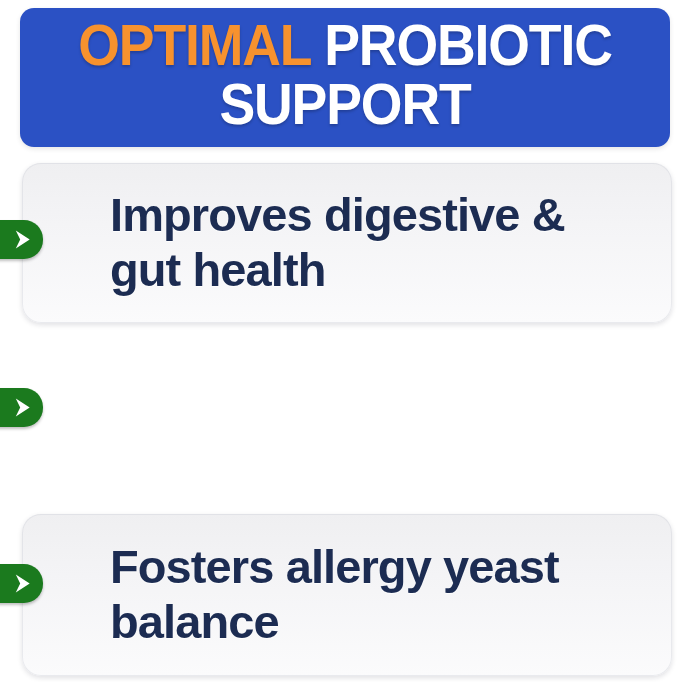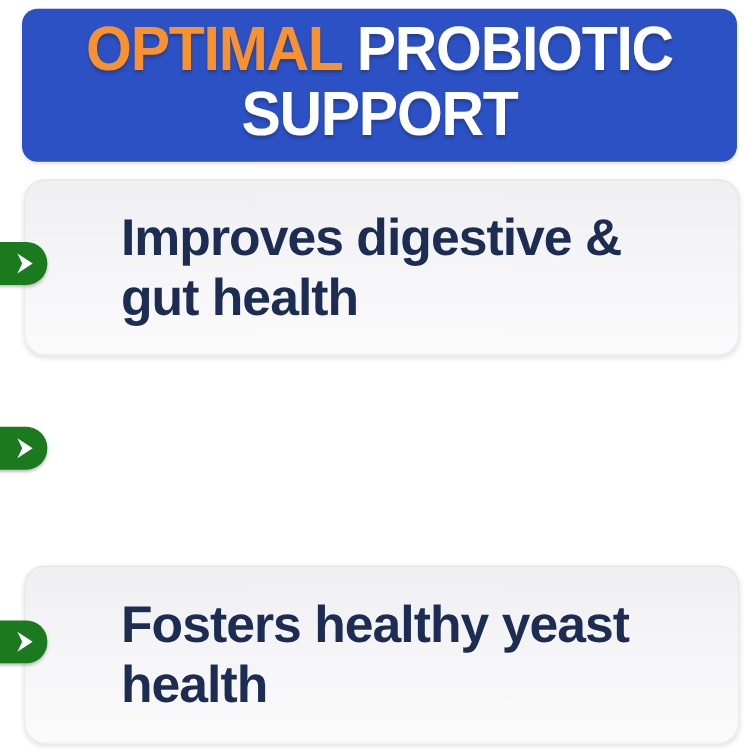--- a/index.html
+++ b/index.html
@@ -137,21 +137,21 @@
 
   <div class="arrow-badge badge-2">
     <span>
       <svg viewBox="0 0 24 24" aria-hidden="true">
         <path d="M5 2.5 L19.5 12 L5 21.5 L9.6 12 Z" fill="#ffffff"></path>
       </svg>
     </span>
   </div>
 
   <div class="card card-3">
-    <div class="card-text">Fosters healthy yeast health</div>
+    <div class="card-text">Fosters allergy yeast balance</div>
   </div>
   <div class="arrow-badge badge-3">
     <span>
       <svg viewBox="0 0 24 24" aria-hidden="true">
         <path d="M5 2.5 L19.5 12 L5 21.5 L9.6 12 Z" fill="#ffffff"></path>
       </svg>
     </span>
   </div>
 
 </div>

